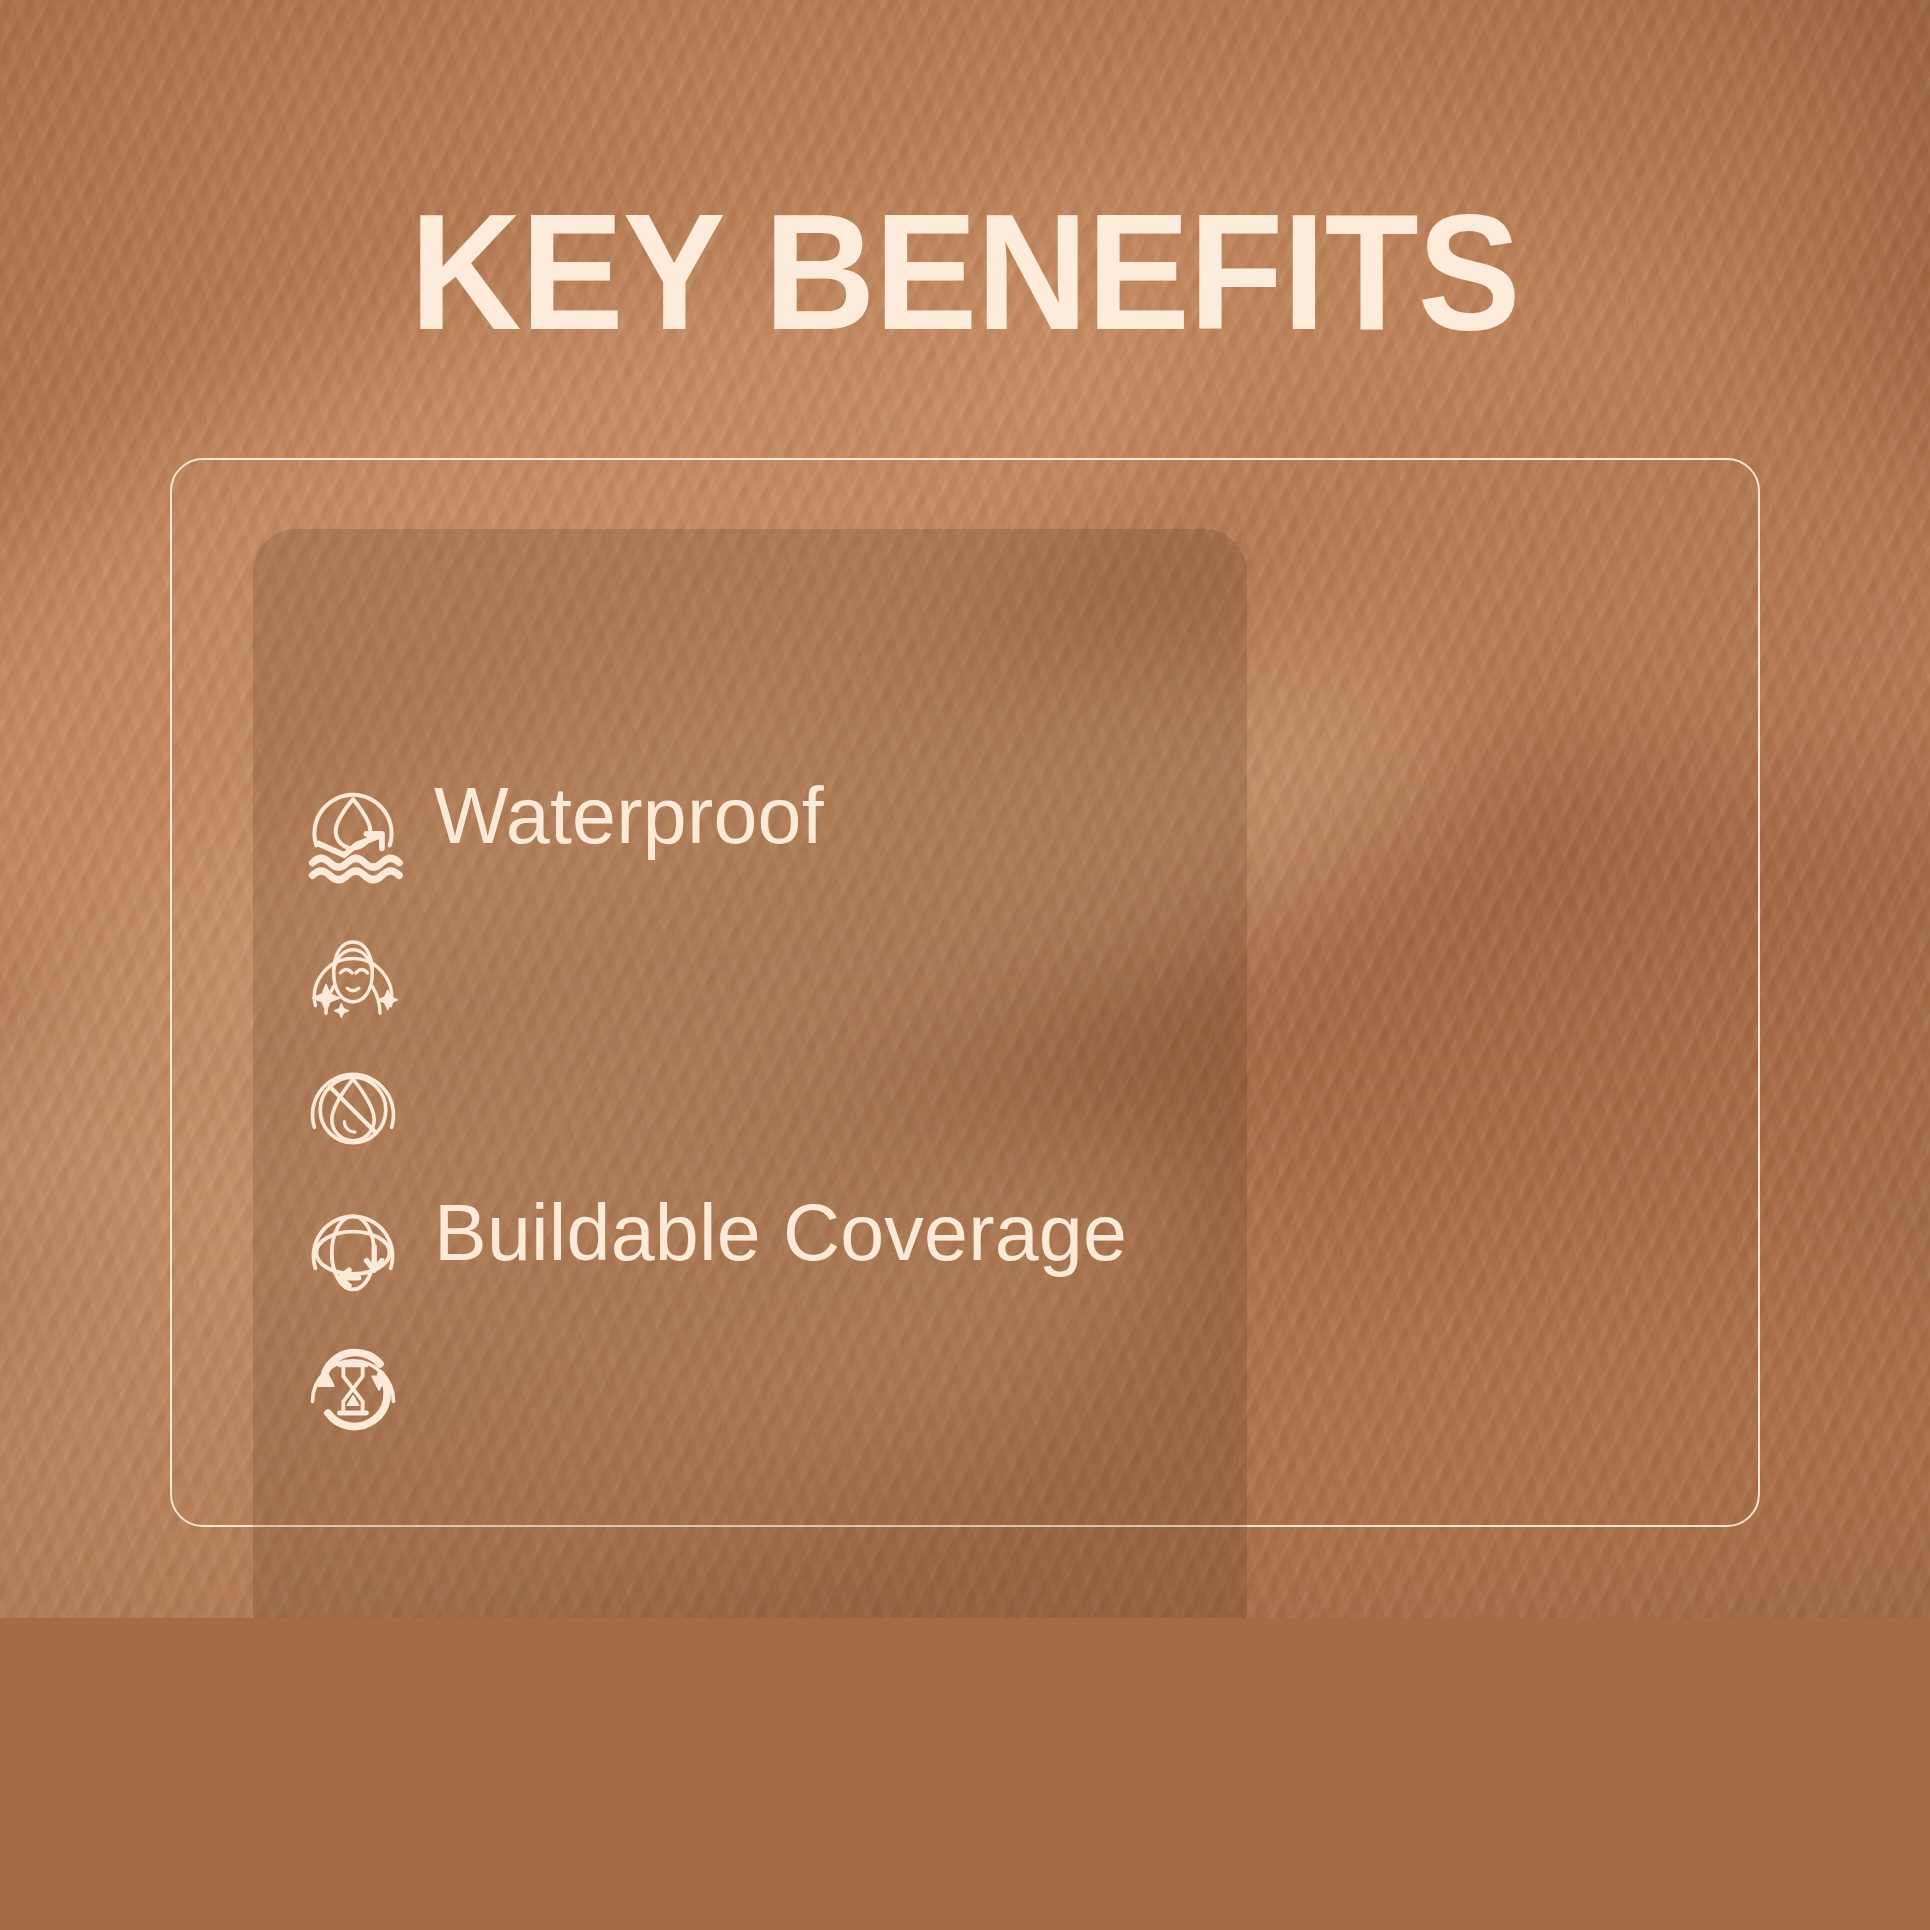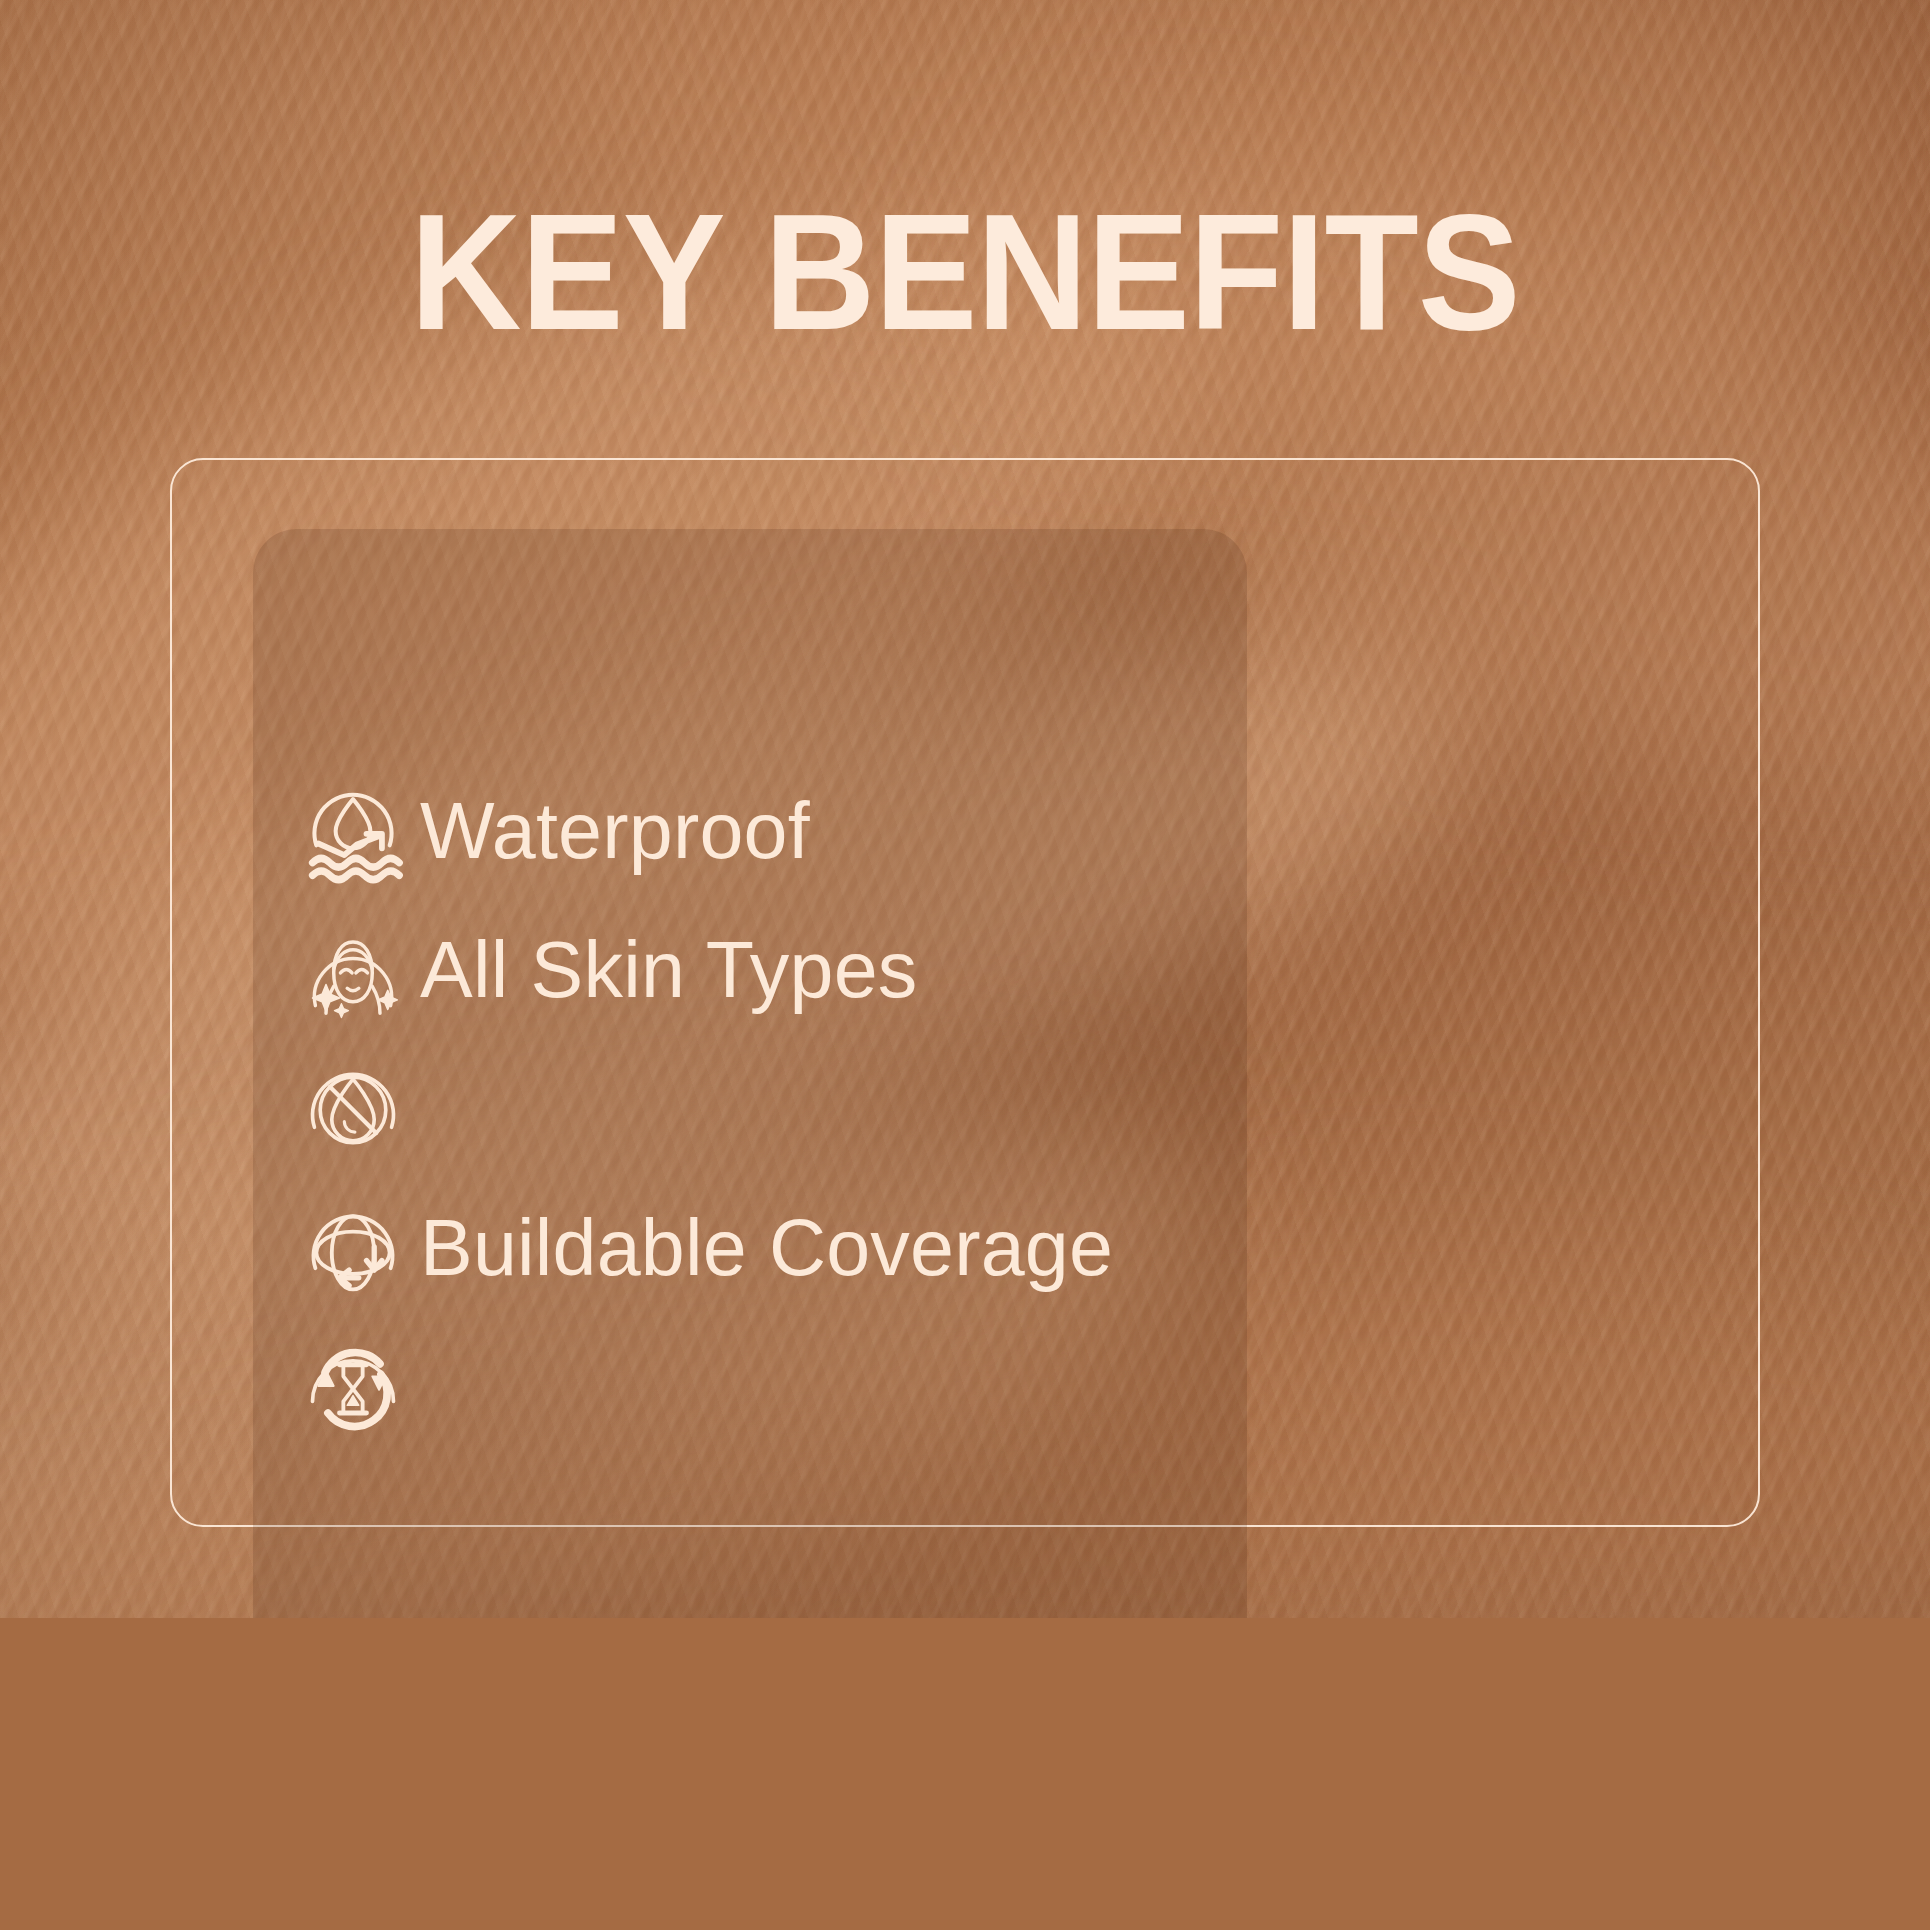--- a/index.html
+++ b/index.html
@@ -107,21 +107,21 @@
     white-space:nowrap;
   }
 
   
   #list{
     position:absolute;
     left:299px;top:776px;
     display:flex;flex-direction:column;
     gap:31px;
   }
-  .row{display:flex;align-items:center;gap:13px;}
+  .row{display:flex;gap:27px;}
   .row-icon{
     width:108px;height:108px;
     flex:0 0 108px;
     display:block;
   }
   .row-icon svg{display:block;width:108px;height:108px;}
   .row-label{
     font-family:"Liberation Sans", sans-serif;
     font-weight:300;
     font-size:79px;
@@ -184,21 +184,20 @@
           <path d="M45 60 q6 -7 12 0" transform="translate(-2,0)"></path>
           <path d="M45 60 q6 -7 12 0" transform="translate(14,0)"></path>
           <path d="M50 76 q6 5 12 0"></path>
           <path d="M36 74 C30 84 28 94 28 102"></path>
           <path d="M76 74 C82 84 84 94 84 102"></path>
           <path d="M28 72 l4 10 10 4 -10 4 -4 10 -4 -10 -10 -4 10 -4 Z" fill="#FCE9D8" stroke-width="1.6"></path>
           <path d="M92 78 l3 7 7 3 -7 3 -3 7 -3 -7 -7 -3 7 -3 Z" fill="#FCE9D8" stroke-width="1.6"></path>
           <path d="M44 92 l2.2 5 5 2.2 -5 2.2 -2.2 5 -2.2 -5 -5 -2.2 5 -2.2 Z" fill="#FCE9D8" stroke-width="1.4"></path>
         </svg>
       </span>
-      <span class="row-label">All Skin Types</span>
     </div>
 
     <div class="row">
       <span class="row-icon">
         <svg viewBox="0 0 112 112" fill="none" stroke="#FCE9D8" stroke-width="3.8" stroke-linecap="round" stroke-linejoin="round">
           <path d="M16 76 A42 42 0 1 1 96 76"></path>
           <circle cx="56" cy="58" r="34"></circle>
           <path d="M56 26 C56 26 78 52 78 68 A22 22 0 0 1 34 68 C34 52 56 26 56 26 Z"></path>
           <path d="M47 70 a11 11 0 0 0 11 11" stroke-width="3.2"></path>
           <path d="M32 34 L80 82" stroke-width="4.4"></path>

